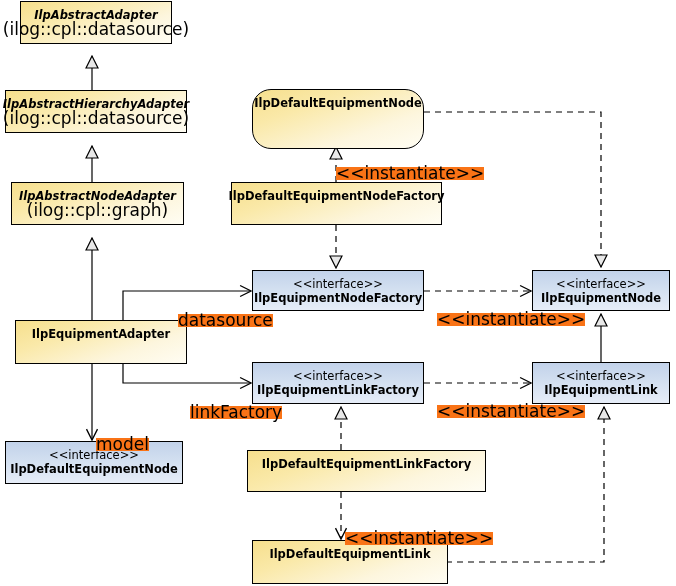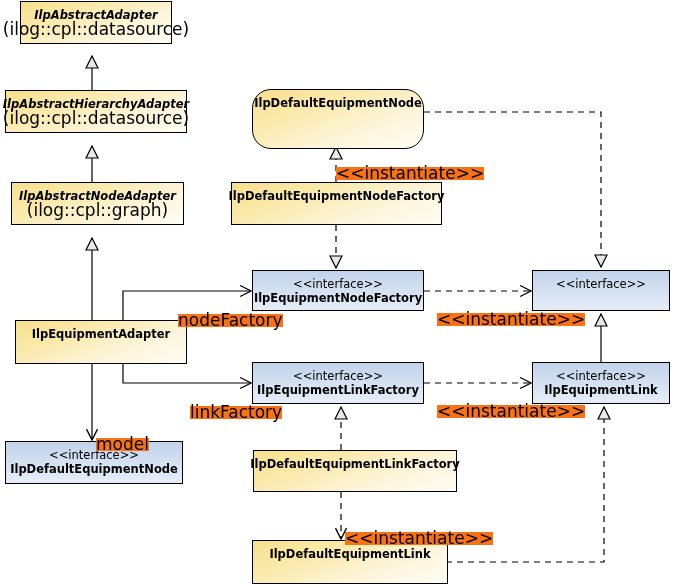--- a/index.html
+++ b/index.html
@@ -183,40 +183,41 @@
   <div class="node iface" style="left:252px; top:270px; width:172px; height:41px;">
     <div class="stereo">&lt;&lt;interface&gt;&gt;</div>
     <div class="nm">IlpEquipmentNodeFactory</div>
   </div>
 
   <div class="node iface" style="left:252px; top:362px; width:172px; height:42px;">
     <div class="stereo">&lt;&lt;interface&gt;&gt;</div>
     <div class="nm">IlpEquipmentLinkFactory</div>
   </div>
 
-  <div class="node cls" style="left:253px; top:450px; width:204px; height:42px;">
+  <div class="node cls" style="left:247px; top:450px; width:239px; height:42px;">
     <div class="nm">IlpDefaultEquipmentLinkFactory</div>
   </div>
 
   <div class="node cls" style="left:252px; top:540px; width:196px; height:44px;">
     <div class="nm">IlpDefaultEquipmentLink</div>
   </div>
 
   <div class="node iface" style="left:532px; top:270px; width:138px; height:41px;">
     <div class="stereo">&lt;&lt;interface&gt;&gt;</div>
+    <div class="nm">IlpEquipmentNode</div>
   </div>
 
   <div class="node iface" style="left:532px; top:362px; width:138px; height:42px;">
     <div class="stereo">&lt;&lt;interface&gt;&gt;</div>
     <div class="nm">IlpEquipmentLink</div>
   </div>
 
   <div class="edge-label" style="left:336px; top:147px;">&lt;&lt;instantiate&gt;&gt;</div>
 
-  <div class="edge-label" style="left:178px; top:294px;">nodeFactory</div>
+  <div class="edge-label" style="left:178px; top:294px;">datasource</div>
 
   <div class="edge-label" style="left:437px; top:293px;">&lt;&lt;instantiate&gt;&gt;</div>
 
   <div class="edge-label" style="left:190px; top:386px;">linkFactory</div>
 
   <div class="edge-label" style="left:437px; top:385px;">&lt;&lt;instantiate&gt;&gt;</div>
 
   <div class="edge-label" style="left:96px; top:418px;">model</div>
 
   <div class="edge-label" style="left:345px; top:512px;">&lt;&lt;instantiate&gt;&gt;</div>

